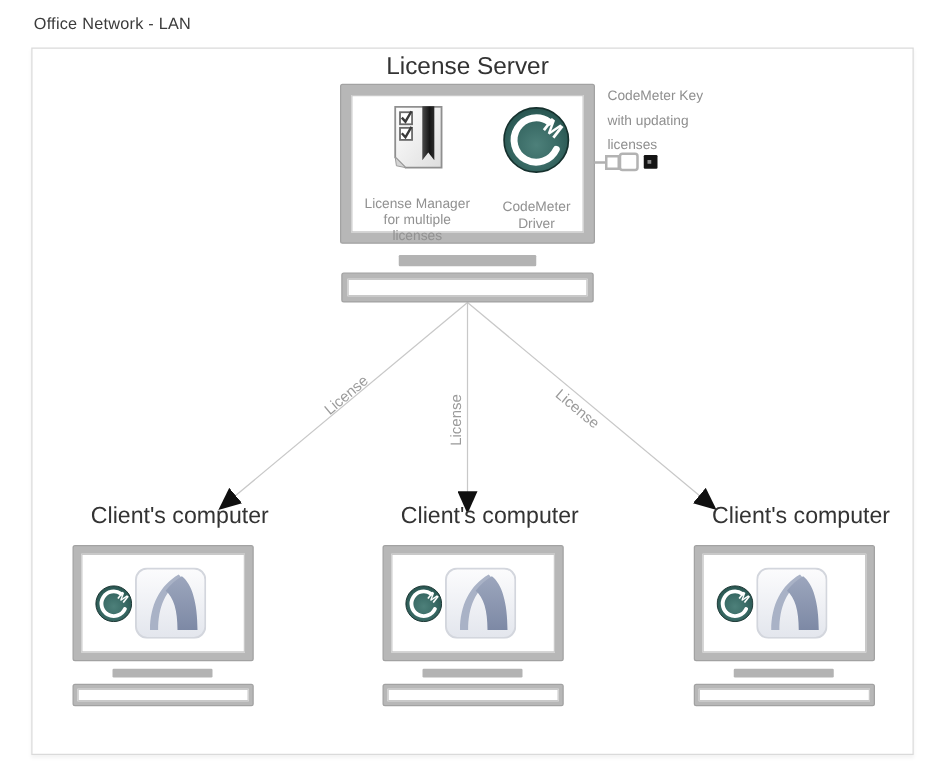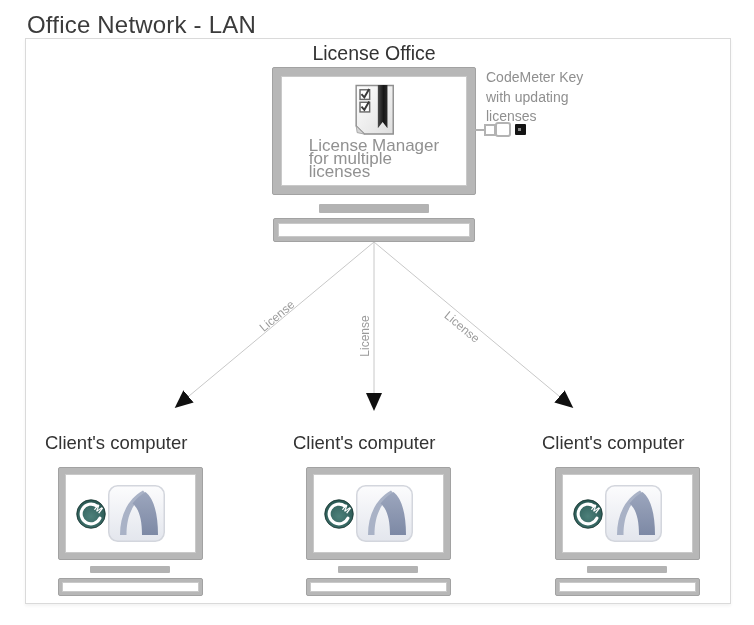--- a/index.html
+++ b/index.html
@@ -7,21 +7,21 @@
     position: relative;
     width: 754px;
     height: 625px;
     background: #ffffff;
     font-family: "Liberation Sans", sans-serif;
     overflow: hidden;
   }
   .page-title {
     position: absolute;
     left: 27px; top: 11px;
-    font-size: 24px;
+    font-size: 13px;
     color: #3b3b3b;
     letter-spacing: .2px;
   }
   .diagram-box {
     position: absolute;
     left: 25px; top: 38px;
     width: 704px; height: 564px;
     border: 1px solid #dadada;
     background: #ffffff;
     box-shadow: 0 2px 3px rgba(0,0,0,.05);
@@ -57,24 +57,25 @@
     display: flex;
     justify-content: center;
     align-items: flex-start;
     gap: 26px;
     padding-top: 7px;
     height: 100%;
     box-sizing: border-box;
   }
   .icon-col { display: flex; flex-direction: column; align-items: center; }
   .icon-caption {
-    font-size: 17px;
+    font-size: 11px;
     line-height: 13px;
     color: #919191;
-    margin-top: 3px;
+    text-align: center;
+    margin-top: 21px;
     white-space: nowrap;
   }
   .lm-icon { width: 47px; height: 52px; }
   .cm-icon-large { width: 54px; height: 54px; margin-top: 1px; }
   .cm-icon-small { width: 30px; height: 30px; flex-shrink: 0; }
   .ac-icon { width: 57px; height: 57px; flex-shrink: 0; }
 
   .server-stand {
     position: absolute;
     left: 319px; top: 204px;
@@ -97,42 +98,42 @@
   }
   .server-keyboard {
     position: absolute;
     left: 273px; top: 218px;
     width: 202px; height: 24px;
   }
   
   .key-text {
     position: absolute;
     left: 486px; top: 68px;
-    font-size: 14px;
+    font-size: 11px;
     line-height: 19.5px;
     color: #8f8f8f;
   }
   .dongle-line { position: absolute; left: 475px; top: 129px; width: 10px; height: 2px; background: #b0b0b0; }
   .dongle-r1 { position: absolute; left: 484px; top: 124px; width: 12px; height: 12px; background: #fff; border: 2px solid #b3b3b3; box-sizing: border-box; }
   .dongle-r2 { position: absolute; left: 495px; top: 122px; width: 16px; height: 15px; background: #fff; border: 2px solid #b3b3b3; border-radius: 3px; box-sizing: border-box; }
   .dongle-tip { position: absolute; left: 515px; top: 124px; width: 11px; height: 11px; background: #141414; border-radius: 1px; }
   .dongle-dot { position: absolute; left: 3px; top: 4px; width: 3px; height: 3px; background: #8a8a8a; }
   
   .links-svg { position: absolute; left: 0; top: 0; pointer-events: none; }
   .link-label {
     position: absolute;
     font-size: 12px;
     color: #9b9b9b;
     white-space: nowrap;
   }
   .link-label.l0 { left: 277px; top: 316px; transform: translate(-50%,-50%) rotate(-40deg); }
   .link-label.l1 { left: 365px; top: 336px; transform: translate(-50%,-50%) rotate(-90deg); }
   .link-label.l2 { left: 462px; top: 327px; transform: translate(-50%,-50%) rotate(40deg); }
   
-  .client { position: absolute; top: 430px; width: 170px; text-align: left; }
+  .client { position: absolute; top: 399px; width: 170px; text-align: right; }
   .client.c0 { left: 45px; }
   .client.c1 { left: 293px; }
   .client.c2 { left: 542px; }
   .client-label {
     font-size: 18.5px;
     line-height: 26px;
     color: #333333;
     margin-bottom: 11px;
     white-space: nowrap;
   }
@@ -214,35 +215,44 @@
     </defs>
     <line x1="374" y1="242" x2="177" y2="406" stroke="#c8c8c8" stroke-width="1" marker-end="url(#arrow)"></line>
     <line x1="374" y1="242" x2="374" y2="408" stroke="#c8c8c8" stroke-width="1" marker-end="url(#arrow)"></line>
     <line x1="374" y1="242" x2="571" y2="406" stroke="#c8c8c8" stroke-width="1" marker-end="url(#arrow)"></line>
   </svg>
 
   <span class="link-label l0">License</span>
   <span class="link-label l1">License</span>
   <span class="link-label l2">License</span>
 
-  <div class="server-title">License Office</div>
+  <div class="server-title">License Server</div>
 
   <div class="monitor server-monitor">
     <div class="screen">
       <div class="server-screen-content">
         <div class="icon-col">
           <svg class="lm-icon" viewBox="0 0 48 54">
               <use href="#sym-lm"></use>
             </svg>
           <div class="icon-caption">
             <div>License Manager</div>
             <div>for multiple</div>
             <div>licenses</div>
           </div>
         </div>
+        <div class="icon-col">
+          <svg class="cm-icon-large" viewBox="0 0 64 64">
+              <use href="#sym-cm"></use>
+            </svg>
+          <div class="icon-caption">
+            <div>CodeMeter</div>
+            <div>Driver</div>
+          </div>
+        </div>
       </div>
     </div>
   </div>
   <div class="server-stand"></div>
   <div class="keyboard server-keyboard">
     <div class="kb-inner"></div>
   </div>
 
   <div class="key-text">
     <div>CodeMeter Key</div>

